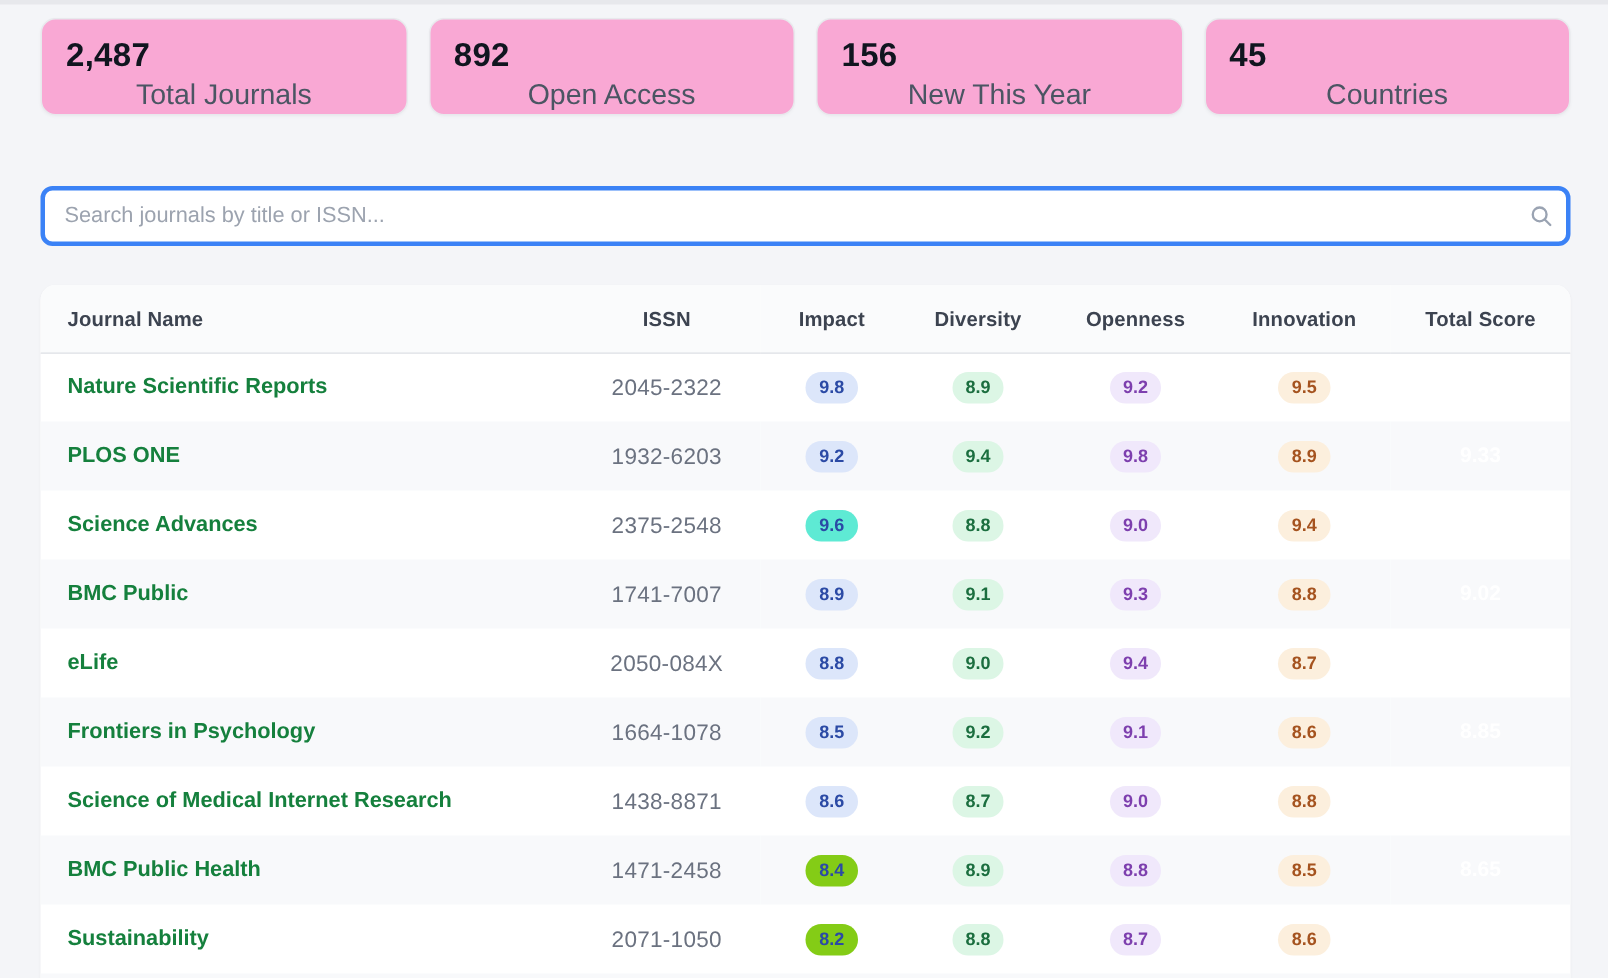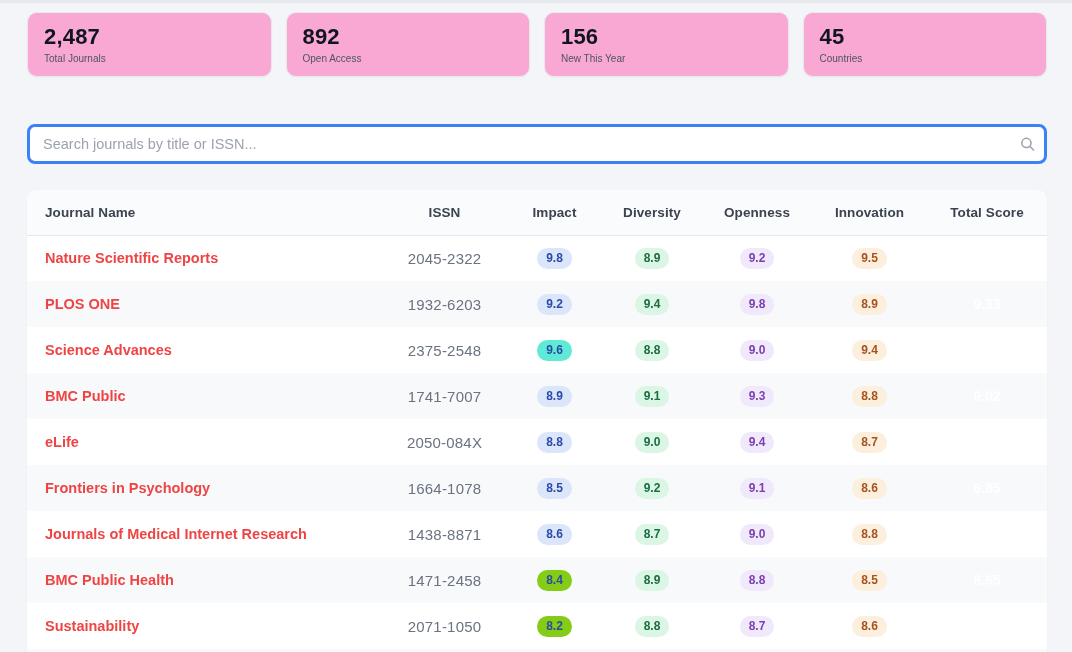--- a/index.html
+++ b/index.html
@@ -24,21 +24,21 @@
     border-radius: 10px;
     padding: 11px 16px;
     height: 65px;
     box-shadow: 0 1px 2px rgba(16,24,40,.03);
   }
   .stat-value {
     font-size: 22px; font-weight: 700; color: #10151f;
     letter-spacing: .2px; line-height: 26px;
   }
   .stat-label {
-    font-size: 10px; color: #4b5563; margin-top: 3px;
+    font-size: 19px; color: #4b5563; margin-top: 3px; text-align: center;
   }
 
   
   .search-wrap {
     position: relative;
     margin: 47px 25px 0 27px;
   }
   .search-input {
     width: 100%; height: 40px;
     background: #ffffff;
@@ -89,21 +89,21 @@
     text-align: center;
     letter-spacing: .1px;
   }
   thead th.left { text-align: left; padding-left: 18px; }
 
   tbody td { height: 46px; text-align: center; }
   tbody tr:nth-child(even) { background: #f8f9fb; }
 
   td.name-cell {
     text-align: left; padding-left: 18px;
-    font-size: 14.5px; font-weight: 600; color: #ef4444;
+    font-size: 14.5px; font-weight: 600; color: #15803d;
   }
   td.issn-cell { font-size: 15px; color: #6b7280; letter-spacing: .2px; }
 
   .badge {
     display: inline-block;
     min-width: 30px;
     padding: 4px 9px;
     border-radius: 999px;
     font-size: 12px; font-weight: 700;
     line-height: 13px;
@@ -223,21 +223,21 @@
     <td class="name-cell">Frontiers in Psychology</td>
     <td class="issn-cell">1664-1078</td>
     <td><span class="badge" style="background: rgb(220, 230, 250); color: rgb(43, 74, 165);">8.5</span></td>
     <td><span class="badge" style="background: rgb(220, 246, 229); color: rgb(27, 110, 63);">9.2</span></td>
     <td><span class="badge" style="background: rgb(240, 232, 251); color: rgb(125, 63, 174);">9.1</span></td>
     <td><span class="badge" style="background: rgb(252, 239, 221); color: rgb(165, 83, 31);">8.6</span></td>
     <td><span class="total-score" style="color: rgb(255, 255, 255);">8.85</span></td>
   </tr>
 
   <tr>
-    <td class="name-cell">Journals of Medical Internet Research</td>
+    <td class="name-cell">Science of Medical Internet Research</td>
     <td class="issn-cell">1438-8871</td>
     <td><span class="badge" style="background: rgb(220, 230, 250); color: rgb(43, 74, 165);">8.6</span></td>
     <td><span class="badge" style="background: rgb(220, 246, 229); color: rgb(27, 110, 63);">8.7</span></td>
     <td><span class="badge" style="background: rgb(240, 232, 251); color: rgb(125, 63, 174);">9.0</span></td>
     <td><span class="badge" style="background: rgb(252, 239, 221); color: rgb(165, 83, 31);">8.8</span></td>
     <td><span class="total-score" style="color: rgb(255, 255, 255);">8.77</span></td>
   </tr>
 
   <tr>
     <td class="name-cell">BMC Public Health</td>

